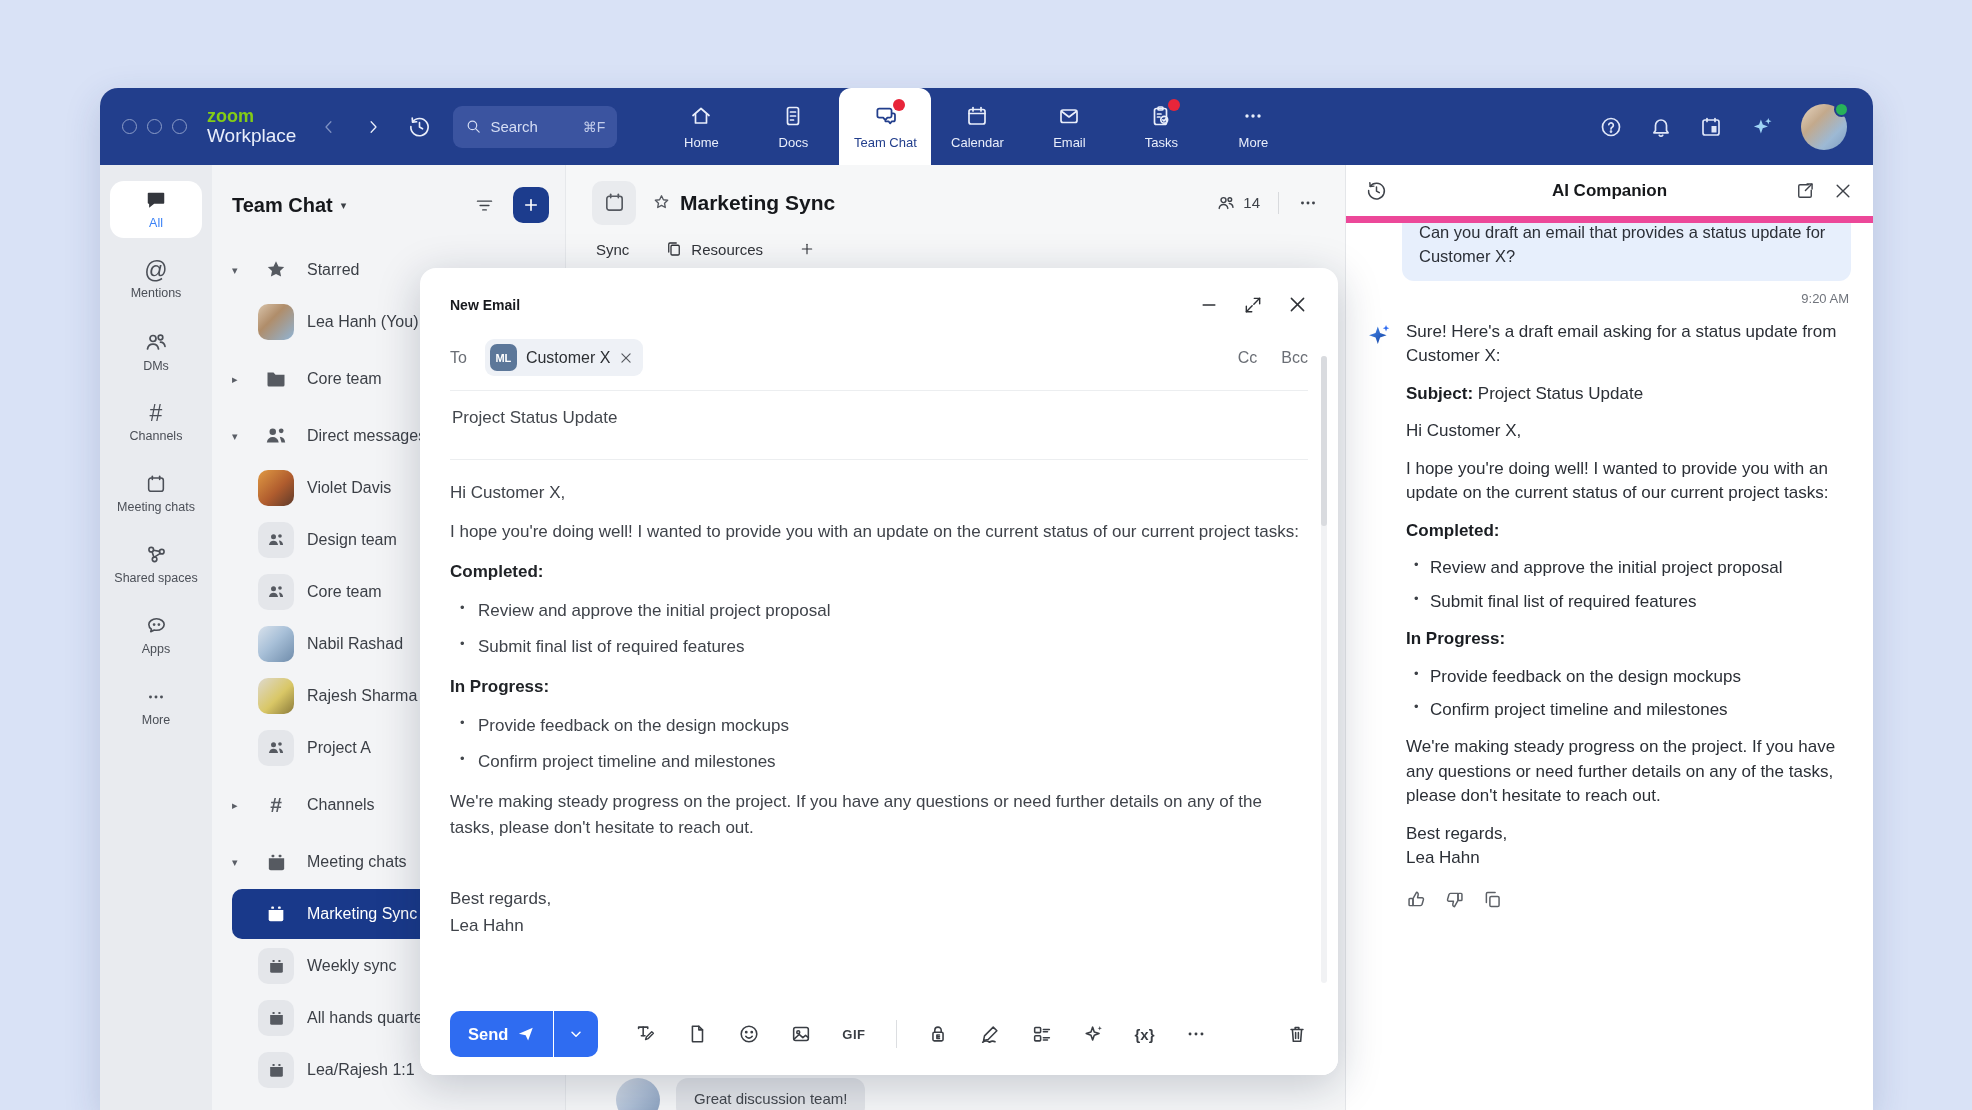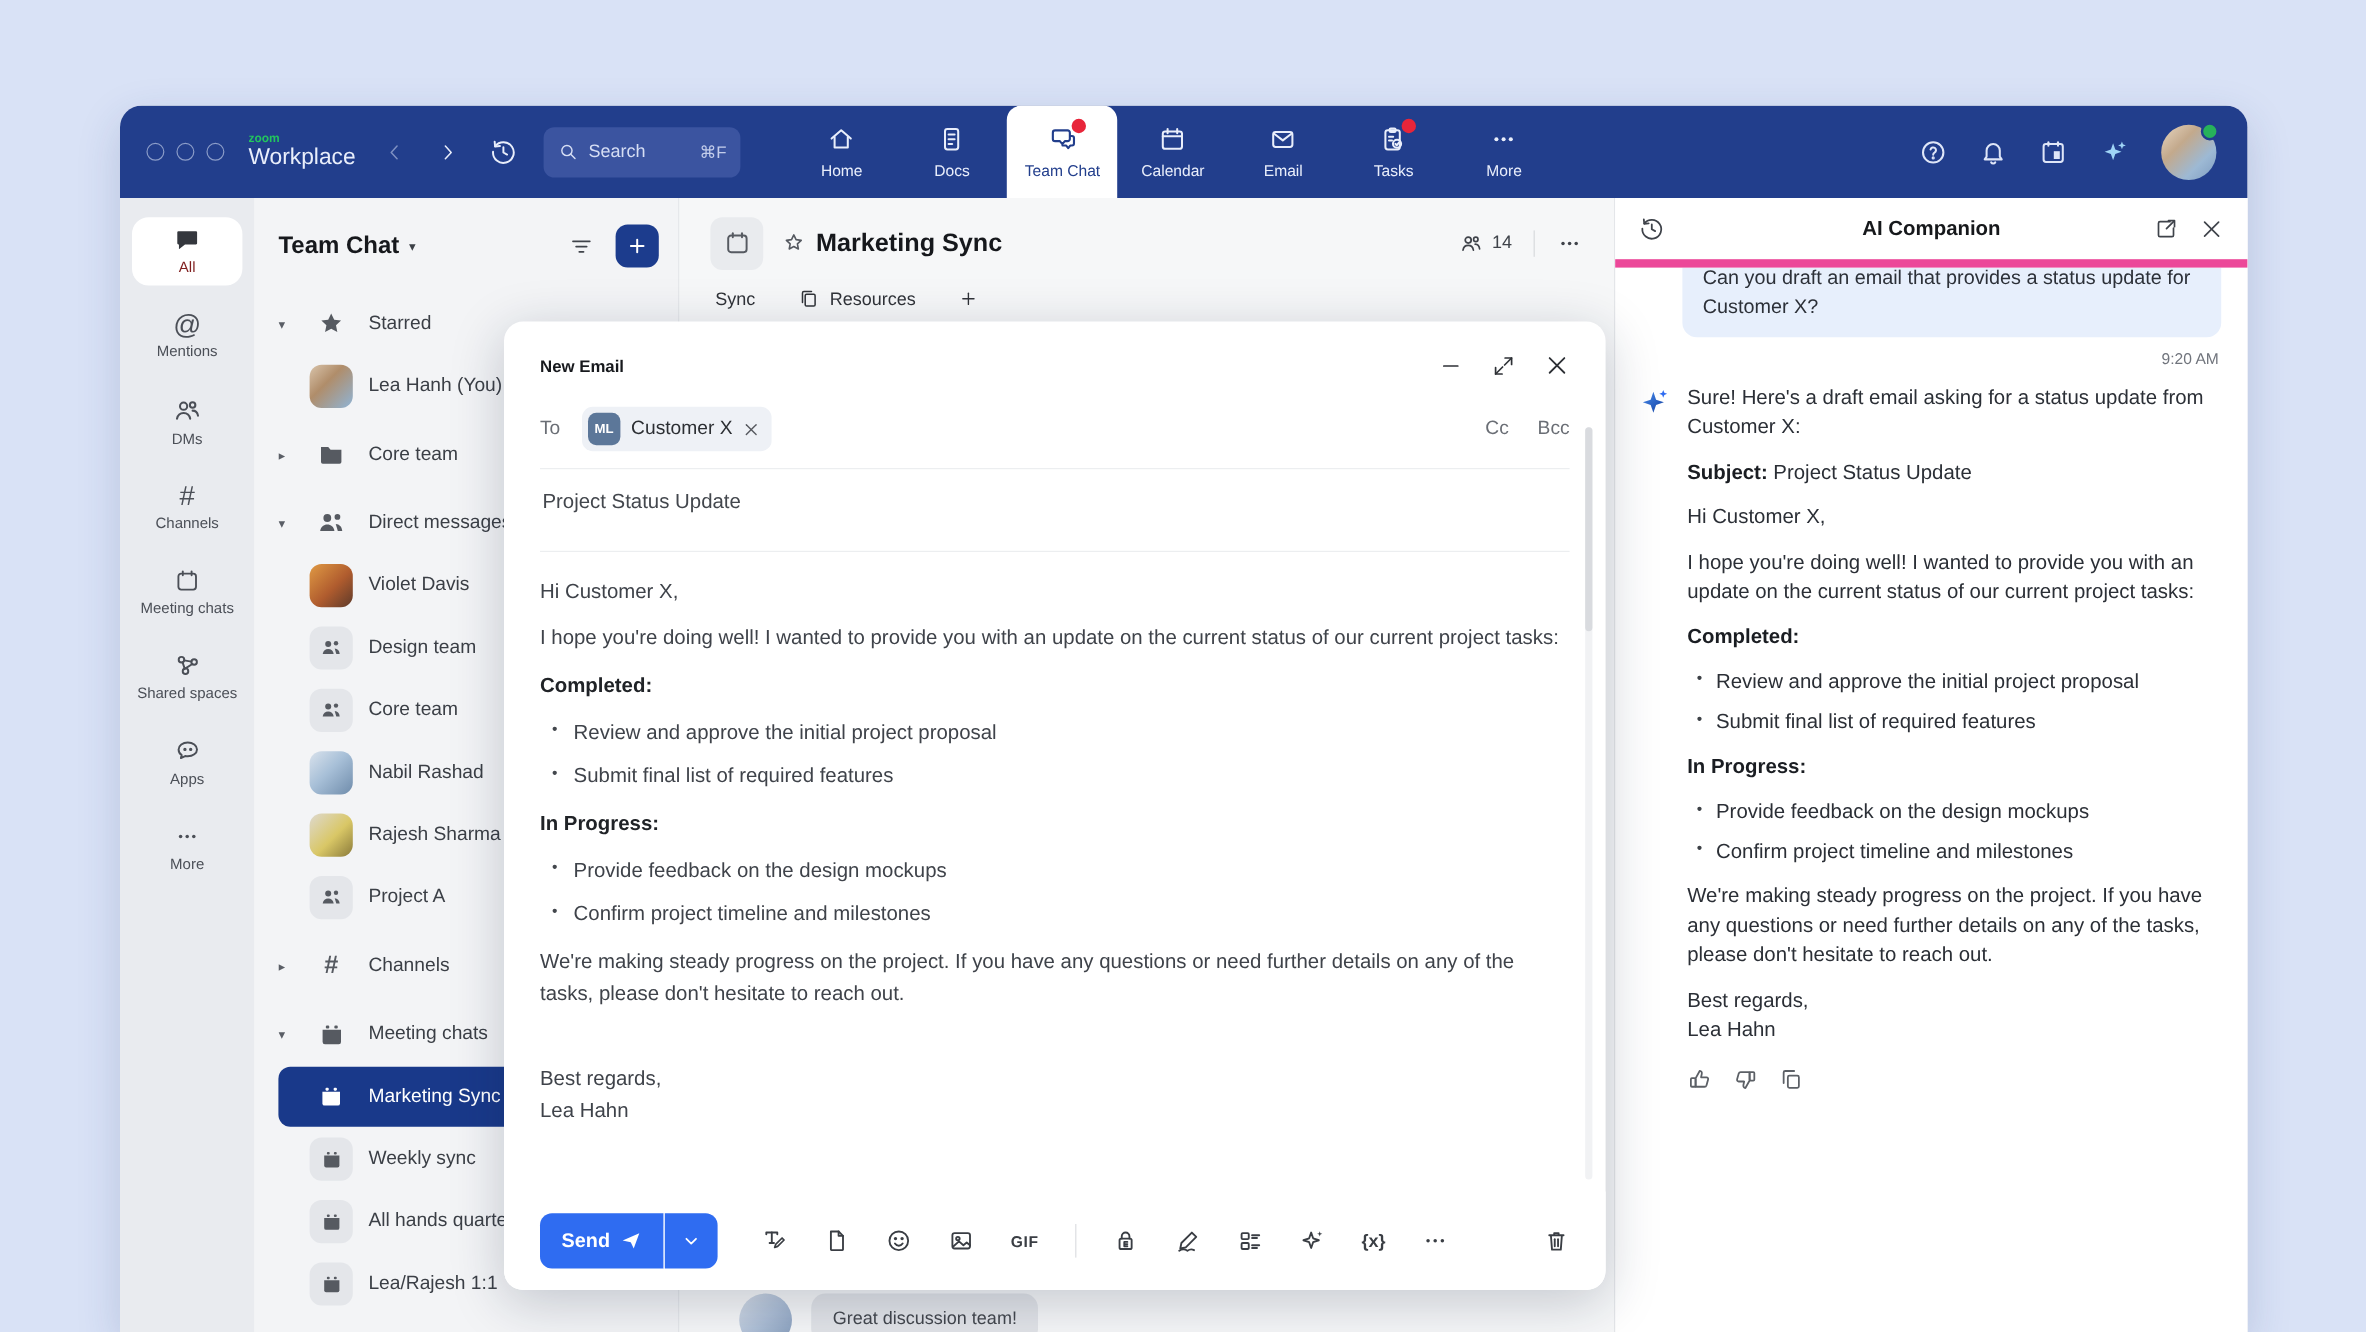--- a/index.html
+++ b/index.html
@@ -12,21 +12,21 @@
   .window { position:absolute; left:100px; top:88px; width:1773px; height:1022px;
     border-radius:18px 18px 0 0; overflow:hidden; background:#f6f7f8;
     box-shadow:0 12px 36px rgba(40,60,120,.18); display:flex; flex-direction:column; }
 
   
   .topbar { height:77px; background:#223e8c; display:flex; align-items:stretch; color:#dfe6f8; flex:none; }
   .tb-left { display:flex; align-items:center; padding-left:22px; }
   .lights { display:flex; gap:10px; margin-right:20px; }
   .light { width:15px; height:15px; border-radius:50%; border:1.5px solid #8b9cc8; }
   .logo { line-height:1.05; margin-right:24px; }
-  .logo .l1 { font-size:10px; color:#22c55e; font-weight:600; }
+  .logo .l1 { font-size:18px; color:#84cc16; font-weight:600; }
   .logo .l2 { font-size:19px; color:#e9eefb; font-weight:500; }
   .navarrows { display:flex; align-items:center; gap:26px; margin-right:22px; }
   .arrow-back { color:#7e90c2; } .arrow-fwd { color:#e9eefb; } .hist { color:#e9eefb; }
   .searchbox { width:164px; height:42px; background:#3b54a0; border-radius:9px; display:flex;
     align-items:center; padding:0 12px; color:#d6def4; font-size:15px; gap:8px; }
   .searchbox .sc { margin-left:auto; font-size:14px; color:#c3cdeb; }
 
   .tb-nav { display:flex; margin-left:38px; }
   .nav-item { width:92px; display:flex; flex-direction:column; align-items:center; justify-content:center;
     gap:6px; font-size:13px; color:#e9eefb; position:relative; cursor:default; }
@@ -42,21 +42,21 @@
   .presence { position:absolute; top:-2px; right:-2px; width:15px; height:15px; border-radius:50%;
     background:#27b25a; border:2px solid #223e8c; }
 
   
   .content { flex:1; display:flex; min-height:0; }
 
   .rail { width:112px; background:#e9ebef; padding-top:16px; display:flex; flex-direction:column;
     align-items:center; gap:13px; flex:none; }
   .rail-item { display:flex; flex-direction:column; align-items:center; gap:5px; color:#4b4f57;
     font-size:12.5px; width:92px; padding:8px 0; text-align:center; line-height:1.15; }
-  .rail-item.active { background:#ffffff; border-radius:14px; color:#7f1d1d; }
+  .rail-item.active { background:#ffffff; border-radius:14px; color:#3b82f6; }
   .glyph { font-size:23px; line-height:22px; font-weight:400; }
 
   .chatlist { width:353px; background:#f3f4f6; flex:none; padding:22px 8px 0 20px; position:relative; }
   .cl-header { display:flex; align-items:center; padding-right:8px; }
   .cl-title { font-size:20px; font-weight:700; color:#16181c; }
   .cl-chev { font-size:11px; color:#3c4046; margin-left:8px; }
   .cl-filter { margin-left:auto; color:#3f434a; }
   .cl-add { width:36px; height:36px; background:#1c3c8d; color:#fff; border-radius:10px;
     display:flex; align-items:center; justify-content:center; margin-left:18px; }
   .cl-list { margin-top:22px; }

